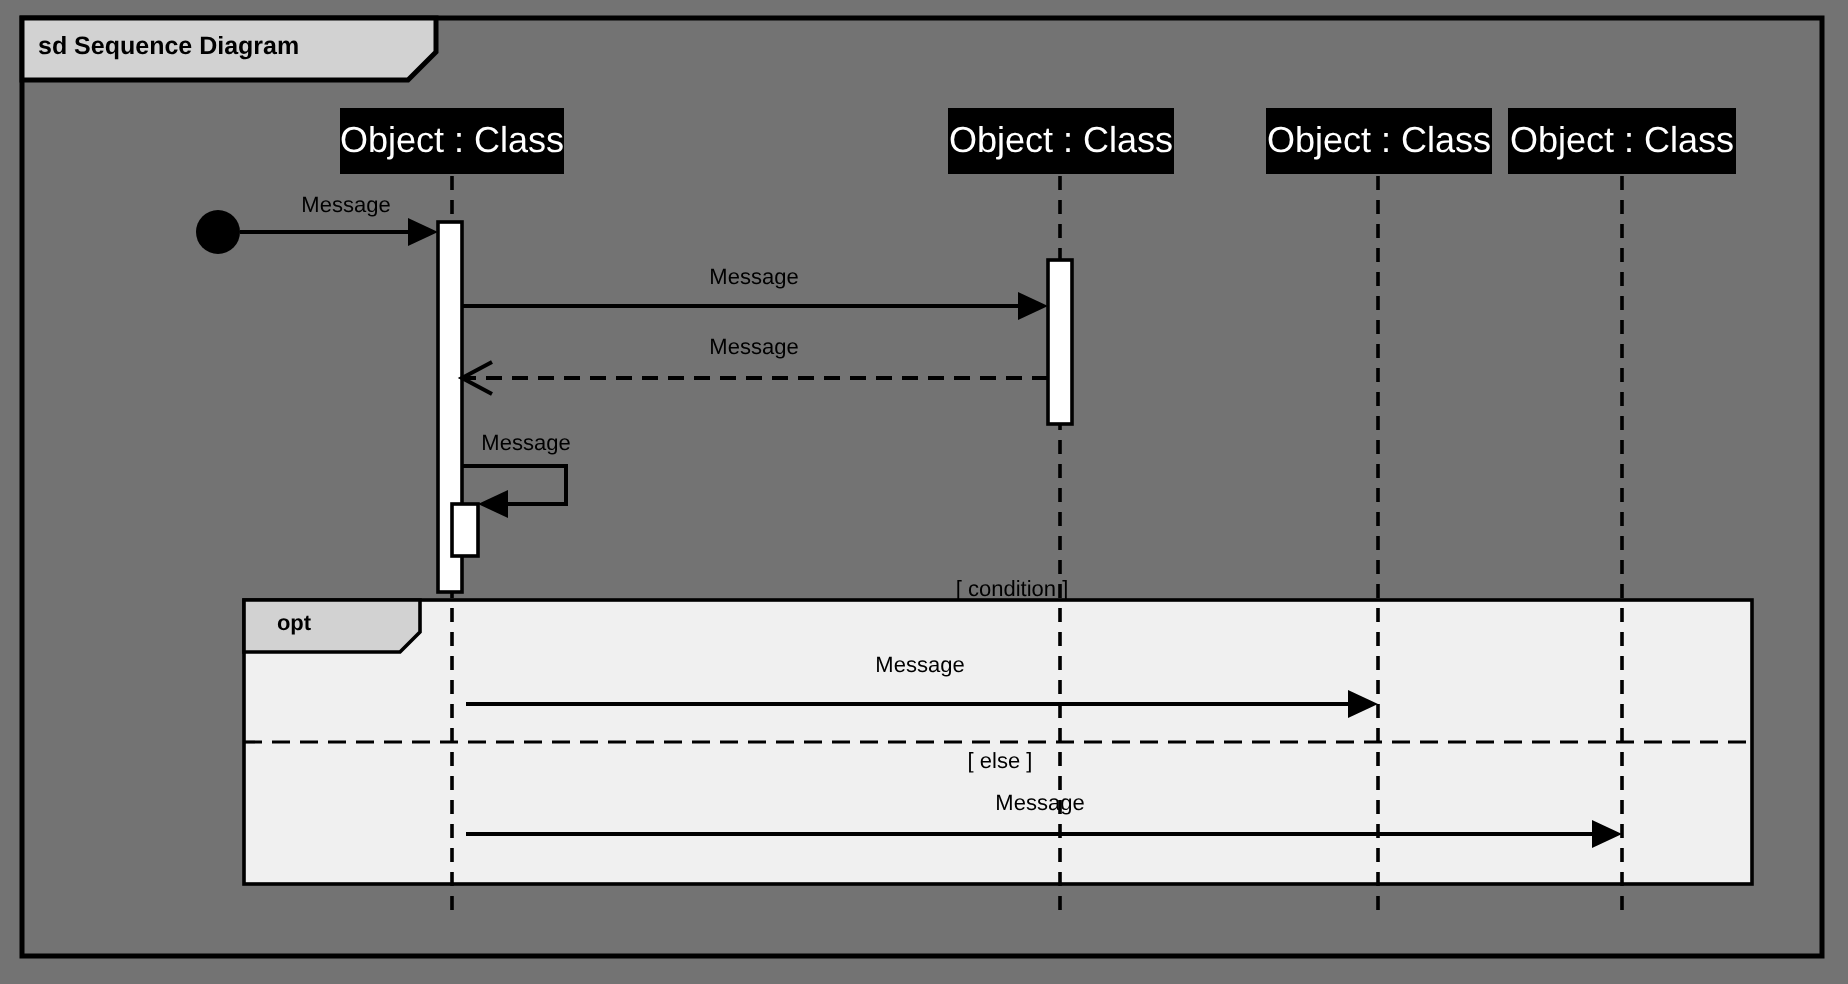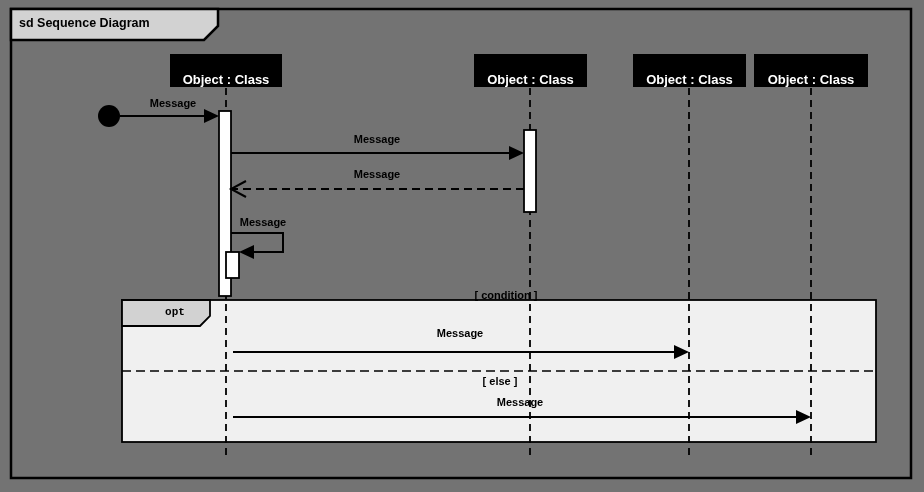--- a/index.html
+++ b/index.html
@@ -11,35 +11,35 @@
   }
   svg.overlay { position:absolute; left:0; top:0; display:block; }
   .frame-title {
     position:absolute; left:19px; top:16px;
     font-size:12.5px; font-weight:bold; color:#000;
     white-space:nowrap;
   }
   .lifeline-header {
     position:absolute; top:54px; height:33px;
     background:#000000; color:#ffffff;
-    display:flex; align-items:flex-end; justify-content:center;
-    font-size:13px; font-weight:bold; white-space:nowrap;
+    display:flex; align-items:center; justify-content:center;
+    font-size:18px; font-weight:normal; white-space:nowrap;
   }
   .lh-1 { left:170px; width:112px; }
   .lh-2 { left:474px; width:113px; }
   .lh-3 { left:633px; width:113px; }
   .lh-4 { left:754px; width:114px; }
   .msg-label {
     position:absolute; transform:translateX(-50%);
-    font-size:11px; font-weight:bold; color:#000;
+    font-size:11px; font-weight:normal; color:#000;
     white-space:nowrap;
   }
   .opt-operator {
-    position:absolute; left:175px; top:306px; transform:translateX(-50%);
-    font-size:11px; font-weight:bold; color:#000; white-space:nowrap;font-family:Liberation Mono, monospace;
+    position:absolute; left:147px; top:306px; transform:translateX(-50%);
+    font-size:11px; font-weight:bold; color:#000; white-space:nowrap;
   }
 </style>
 </head>
 <body>
 
 <div class="canvas">
 
   <svg class="overlay" width="924" height="492" viewBox="0 0 924 492">
 
     <rect x="122" y="300" width="754" height="142" fill="#f0f0f0" stroke="#000000" stroke-width="1.8"></rect>

